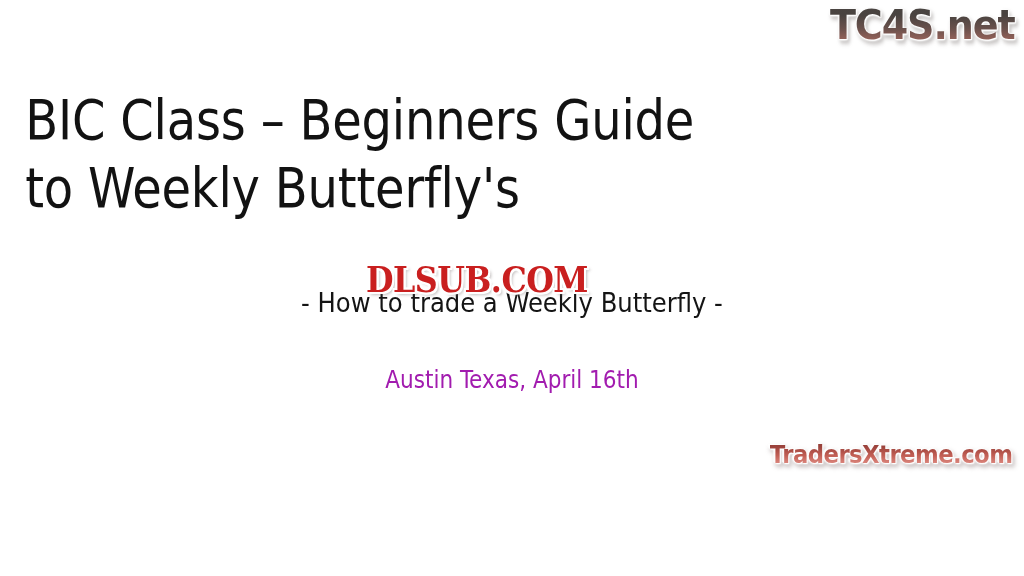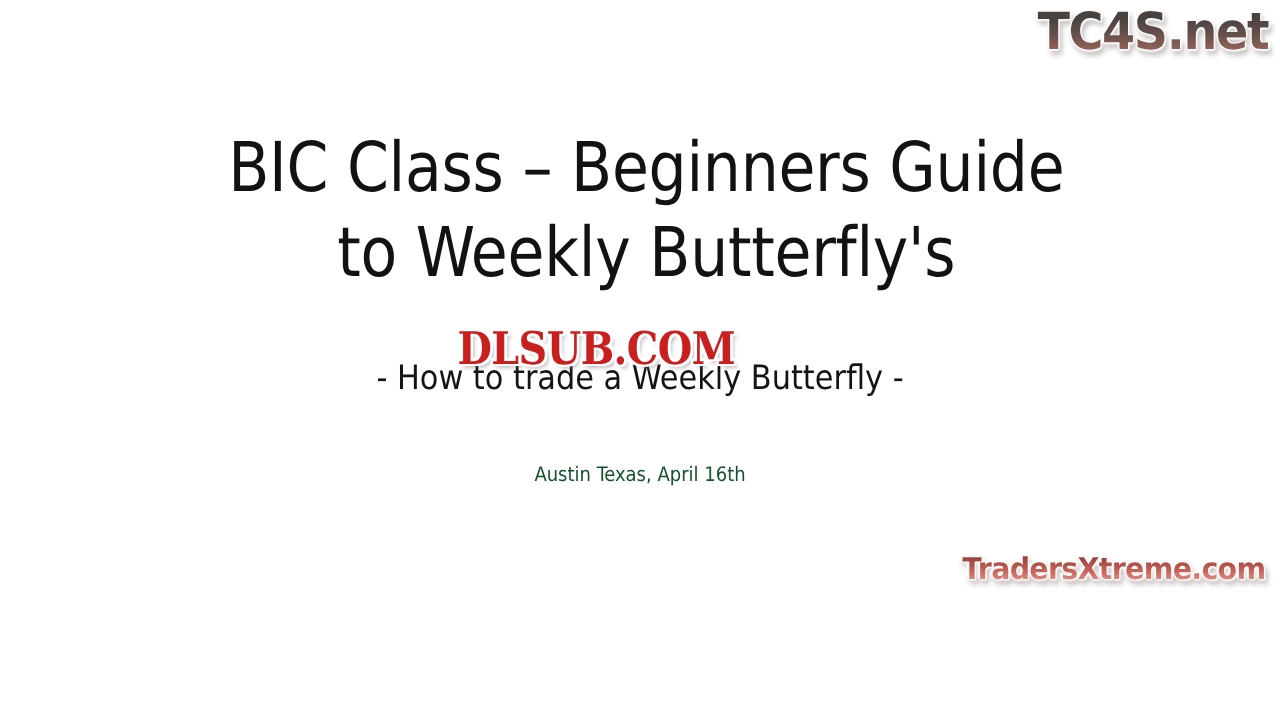--- a/index.html
+++ b/index.html
@@ -48,22 +48,21 @@
       drop-shadow(1px 1px 0 rgba(255,255,255,0.95))
       drop-shadow(-1px 0 0 rgba(255,255,255,0.85))
       drop-shadow(2px 3px 2px rgba(90,80,78,0.35));
   }
 
   
   .title-block {
     position: absolute;
     left: 0;
     right: 0;
-    top: 100px;
-    text-align: center;
+    top: 86px;
     padding-left: 10px;
   }
   .title-line {
     font-family: "DejaVu Sans Condensed", "Liberation Sans Narrow", "Liberation Sans", sans-serif;
     font-weight: 300;
     font-size: 55px;
     line-height: 68px;
     color: #121212;
     letter-spacing: -0.2px;
     transform: scaleX(0.97);
@@ -91,23 +90,23 @@
   .venue-wrap {
     position: absolute;
     left: 0;
     right: 0;
     top: 367px;
     text-align: center;
   }
   .venue-line {
     font-family: "DejaVu Sans Condensed", "Liberation Sans Narrow", "Liberation Sans", sans-serif;
     font-weight: 400;
-    font-size: 16px;
+    font-size: 24px;
     line-height: 26px;
-    color: #14532d;
+    color: #a21caf;
     white-space: nowrap;
   }
 
   
   .watermark-center {
     position: absolute;
     left: 366px;
     top: 259px;
     font-family: "DejaVu Serif Condensed", "DejaVu Serif", "Liberation Serif", serif;
     font-weight: bold;

